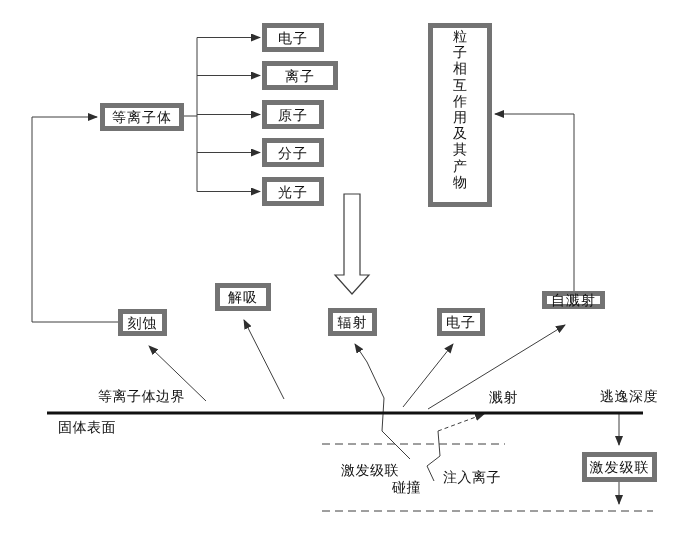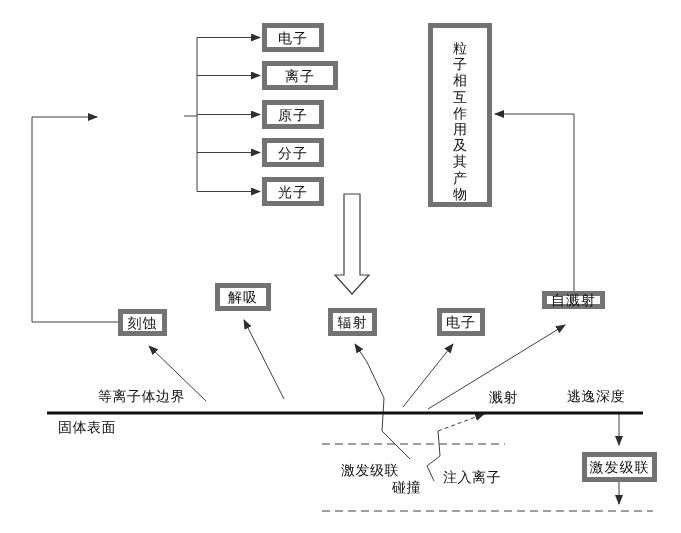--- a/index.html
+++ b/index.html
@@ -8,21 +8,21 @@
     font-family:"Liberation Sans","DejaVu Sans",sans-serif;color:#111111;
   }
   .stage svg{position:absolute;left:0;top:0;}
   .node{
     position:absolute;box-sizing:border-box;border:5px solid #737373;background:#ffffff;
     display:flex;align-items:center;justify-content:center;
     font-size:14px;line-height:1;letter-spacing:1px;white-space:nowrap;
   }
   .node.vert{align-items:flex-start;}
   .vert-inner{
-    display:block;width:15px;margin-top:12px;word-break:break-all;white-space:normal;
+    display:block;width:15px;word-break:break-all;white-space:normal;
     text-align:center;font-size:14px;line-height:16.2px;letter-spacing:0;
   }
   .lbl{
     position:absolute;font-size:14px;line-height:1.1;letter-spacing:0.5px;white-space:nowrap;
   }
 </style>
 </head>
 <body>
 
 <div class="stage">
@@ -62,20 +62,21 @@
 
       <path d="M322,444 H505" stroke-dasharray="8,5"></path>
       <path d="M322,511 H653" stroke-dasharray="8,5"></path>
     </g>
 
     <path d="M47,413 H643" stroke="#111111" stroke-width="3" fill="none"></path>
 
     <path d="M344,194 H360 V275 H369 L352,294 L335,275 H344 Z" fill="#ffffff" stroke="#3f3f3f" stroke-width="1.2"></path>
   </svg>
 
+  <div class="node" style="left:100px;top:103px;width:84px;height:28px;">等离子体</div>
 
   <div class="node" style="left:262px;top:23px;width:62px;height:29px;">电子</div>
   <div class="node" style="left:262px;top:61px;width:76px;height:29px;">离子</div>
   <div class="node" style="left:262px;top:100px;width:62px;height:29px;">原子</div>
   <div class="node" style="left:262px;top:138px;width:62px;height:29px;">分子</div>
   <div class="node" style="left:262px;top:177px;width:62px;height:29px;">光子</div>
 
   <div class="node vert" style="left:428px;top:23px;width:64px;height:184px;">
     <span class="vert-inner">粒子相互作用及其产物</span>
   </div>
@@ -83,18 +84,18 @@
   <div class="node" style="left:215px;top:283px;width:56px;height:28px;">解吸</div>
   <div class="node" style="left:118px;top:309px;width:49px;height:27px;">刻蚀</div>
   <div class="node" style="left:328px;top:308px;width:49px;height:28px;">辐射</div>
   <div class="node" style="left:437px;top:308px;width:48px;height:28px;">电子</div>
   <div class="node" style="left:542px;top:291px;width:63px;height:18px;">自溅射</div>
   <div class="node" style="left:582px;top:452px;width:75px;height:30px;">激发级联</div>
 
   <div class="lbl" style="left:65px;top:389px;margin-left:33px;">等离子体边界</div>
   <div class="lbl" style="left:58px;top:420px;">固体表面</div>
   <div class="lbl" style="left:489px;top:390px;">溅射</div>
-  <div class="lbl" style="left:567px;top:389px;">逃逸深度</div>
+  <div class="lbl" style="left:600px;top:389px;">逃逸深度</div>
   <div class="lbl" style="left:341px;top:463px;">激发级联</div>
   <div class="lbl" style="left:355px;top:480px;margin-left:37px;">碰撞</div>
   <div class="lbl" style="left:443px;top:470px;">注入离子</div>
 
 </div>
 
 </body></html>

